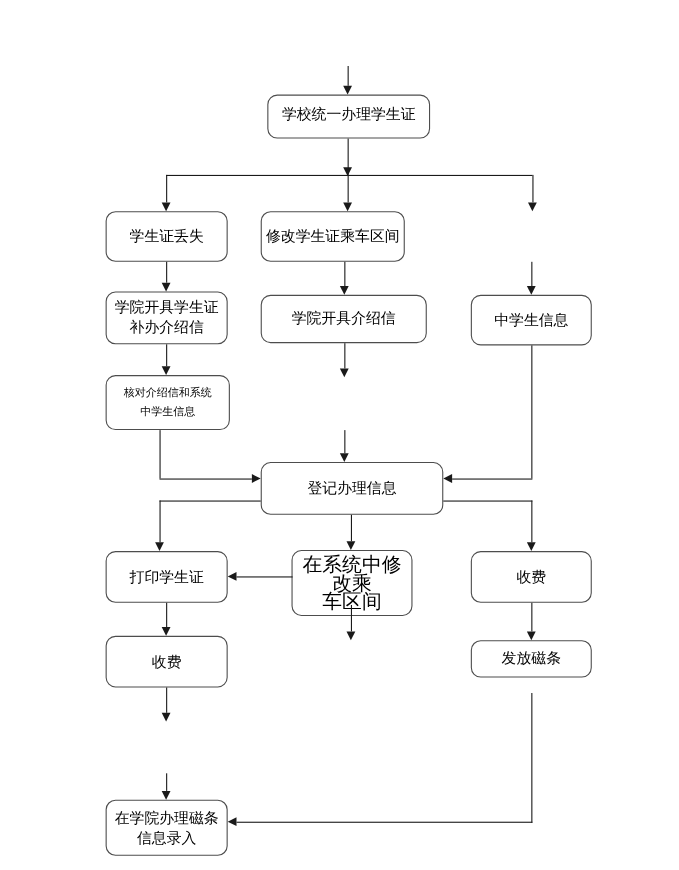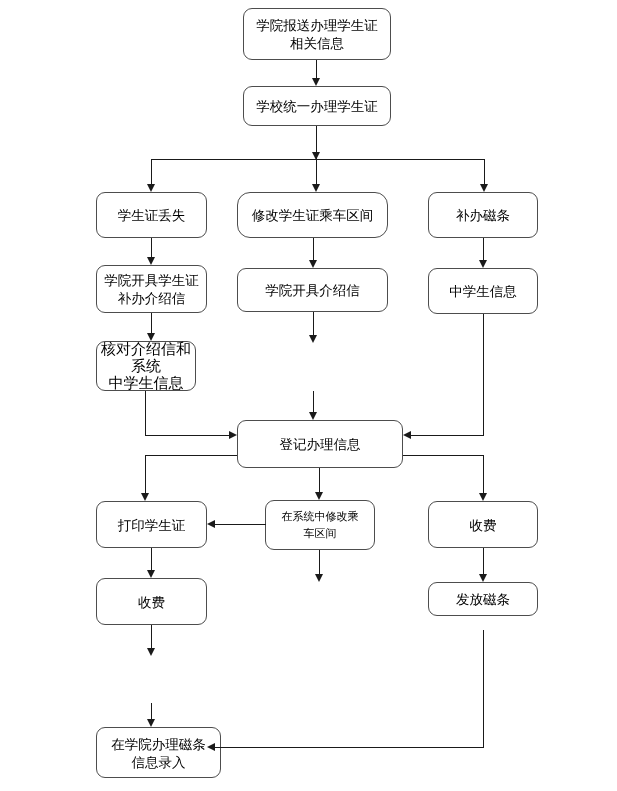--- a/index.html
+++ b/index.html
@@ -40,47 +40,44 @@
     border-top:4px solid transparent;
     border-bottom:4px solid transparent;
     border-left:8px solid #1a1a1a;
   }
 </style>
 </head>
 <body>
 
 <div id="canvas">
 
-  <div class="node" style="left:243px;top:8px;width:148px;height:52px;">学院报送办理学生证
-相关信息</div>
-  <div class="node" style="left:243px;top:86px;width:148px;height:40px;">学校统一办理学生证</div>
+  <div class="node" style="left:243px;top:86px;width:148px;height:40px;font-family:Liberation Mono, monospace;">学校统一办理学生证</div>
 
   <div class="node" style="left:96px;top:192px;width:111px;height:46px;">学生证丢失</div>
-  <div class="node" style="left:237px;top:192px;width:151px;height:46px;border-radius:13px;">修改学生证乘车区间</div>
-  <div class="node" style="left:428px;top:192px;width:110px;height:46px;">补办磁条</div>
+  <div class="node" style="left:237px;top:192px;width:131px;height:46px;">修改学生证乘车区间</div>
 
   <div class="node" style="left:237px;top:268px;width:151px;height:44px;">学院开具介绍信</div>
   <div class="node" style="left:96px;top:265px;width:111px;height:48px;">学院开具学生证
 补办介绍信</div>
   <div class="node" style="left:428px;top:268px;width:110px;height:46px;">中学生信息</div>
 
-  <div class="node" style="left:96px;top:341px;width:100px;height:50px;font-size:15px;line-height:17px;">核对介绍信和系统
+  <div class="node" style="left:96px;top:341px;width:113px;height:50px;font-size:10px;line-height:17px;">核对介绍信和系统
 中学生信息</div>
 
   <div class="node" style="left:237px;top:420px;width:166px;height:48px;">登记办理信息</div>
 
   <div class="node" style="left:96px;top:501px;width:111px;height:47px;">打印学生证</div>
-  <div class="node" style="left:265px;top:500px;width:110px;height:50px;font-size:11px;line-height:17px;">在系统中修改乘
+  <div class="node" style="left:265px;top:500px;width:110px;height:60px;font-size:18px;line-height:17px;">在系统中修改乘
 车区间</div>
   <div class="node" style="left:428px;top:501px;width:110px;height:47px;">收费</div>
 
   <div class="node" style="left:96px;top:578px;width:111px;height:47px;">收费</div>
   <div class="node" style="left:428px;top:582px;width:110px;height:34px;">发放磁条</div>
 
-  <div class="node" style="left:96px;top:727px;width:125px;height:51px;">在学院办理磁条
+  <div class="node" style="left:96px;top:727px;width:111px;height:51px;">在学院办理磁条
 信息录入</div>
 
   <div class="edge v" style="left:316px;top:60px;height:18px;"></div>
   <div class="arrow down" style="left:312px;top:78px;"></div>
 
   <div class="edge v" style="left:316px;top:126px;height:33px;"></div>
   <div class="edge h" style="left:151px;top:159px;width:333px;"></div>
 
   <div class="edge v" style="left:151px;top:159px;height:25px;"></div>
   <div class="arrow down" style="left:147px;top:184px;"></div>

